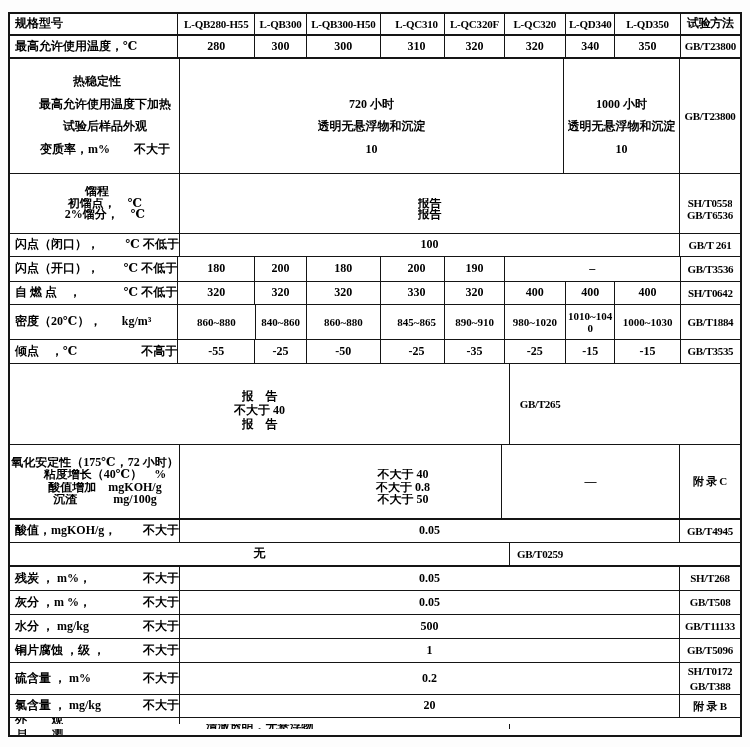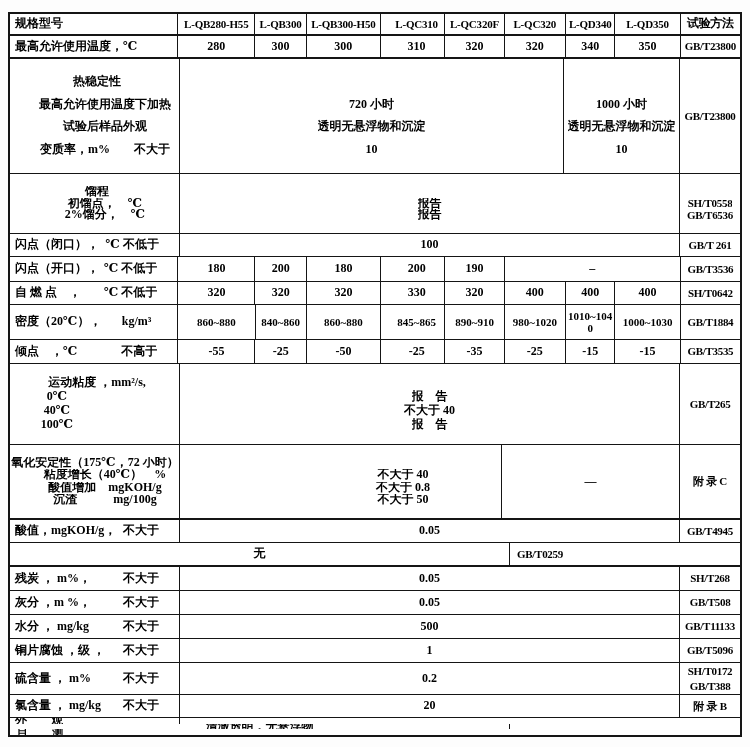--- a/index.html
+++ b/index.html
@@ -38,21 +38,21 @@
   .c7 { width: 50px; }  .c8 { width: 66px; }
   .cm { width: 60px; font-size: 11px; letter-spacing: -0.3px; }
 
   .span-all { width: 500px; }   
   .span-16  { width: 384px; }   
   .span-78  { width: 116px; }   
   .span-15  { width: 322px; }   
   .span-68  { width: 178px; }   
 
   .label { justify-content: flex-start; padding-left: 5px; }
-  .two   { justify-content: space-between; padding-right: 20px; }
+  .two   { justify-content: space-between; padding-right: 0; }
 
   .num { font-size: 11px; }
 
   
   .stack { flex-direction: column; align-items: center; padding: 12px; }
   .stack > div { flex: 1 1 0; display: flex; align-items: center; justify-content: center; overflow: hidden; }
   .lab-stack > div { justify-content: flex-start; padding-left: 5px; }
   .lab-stack > div.ind { padding-left: 21px; }
   .lab-stack > div.tright { justify-content: flex-end; padding-right: 80px; }
   .ox-vals > div { justify-content: flex-start; padding-left: 125px; }
@@ -202,26 +202,20 @@
     <div class="cell c3">-50</div>
     <div class="cell c4">-25</div>
     <div class="cell c5">-35</div>
     <div class="cell c6">-25</div>
     <div class="cell c7">-15</div>
     <div class="cell c8">-15</div>
     <div class="cell cm">GB/T3535</div>
   </div>
 
   <div class="row" style="height:81px">
-    <div class="cell c0 stack lab-stack">
-      <div>运动粘度 ，mm²/s,</div>
-      <div class="tright">0℃</div>
-      <div class="tright">40℃</div>
-      <div class="tright">100℃</div>
-    </div>
     <div class="cell span-all stack">
       <div></div>
       <div>报　告</div>
       <div>不大于 40</div>
       <div>报　告</div>
     </div>
     <div class="cell cm">GB/T265</div>
   </div>
 
   <div class="row bb2" style="height:75px">

